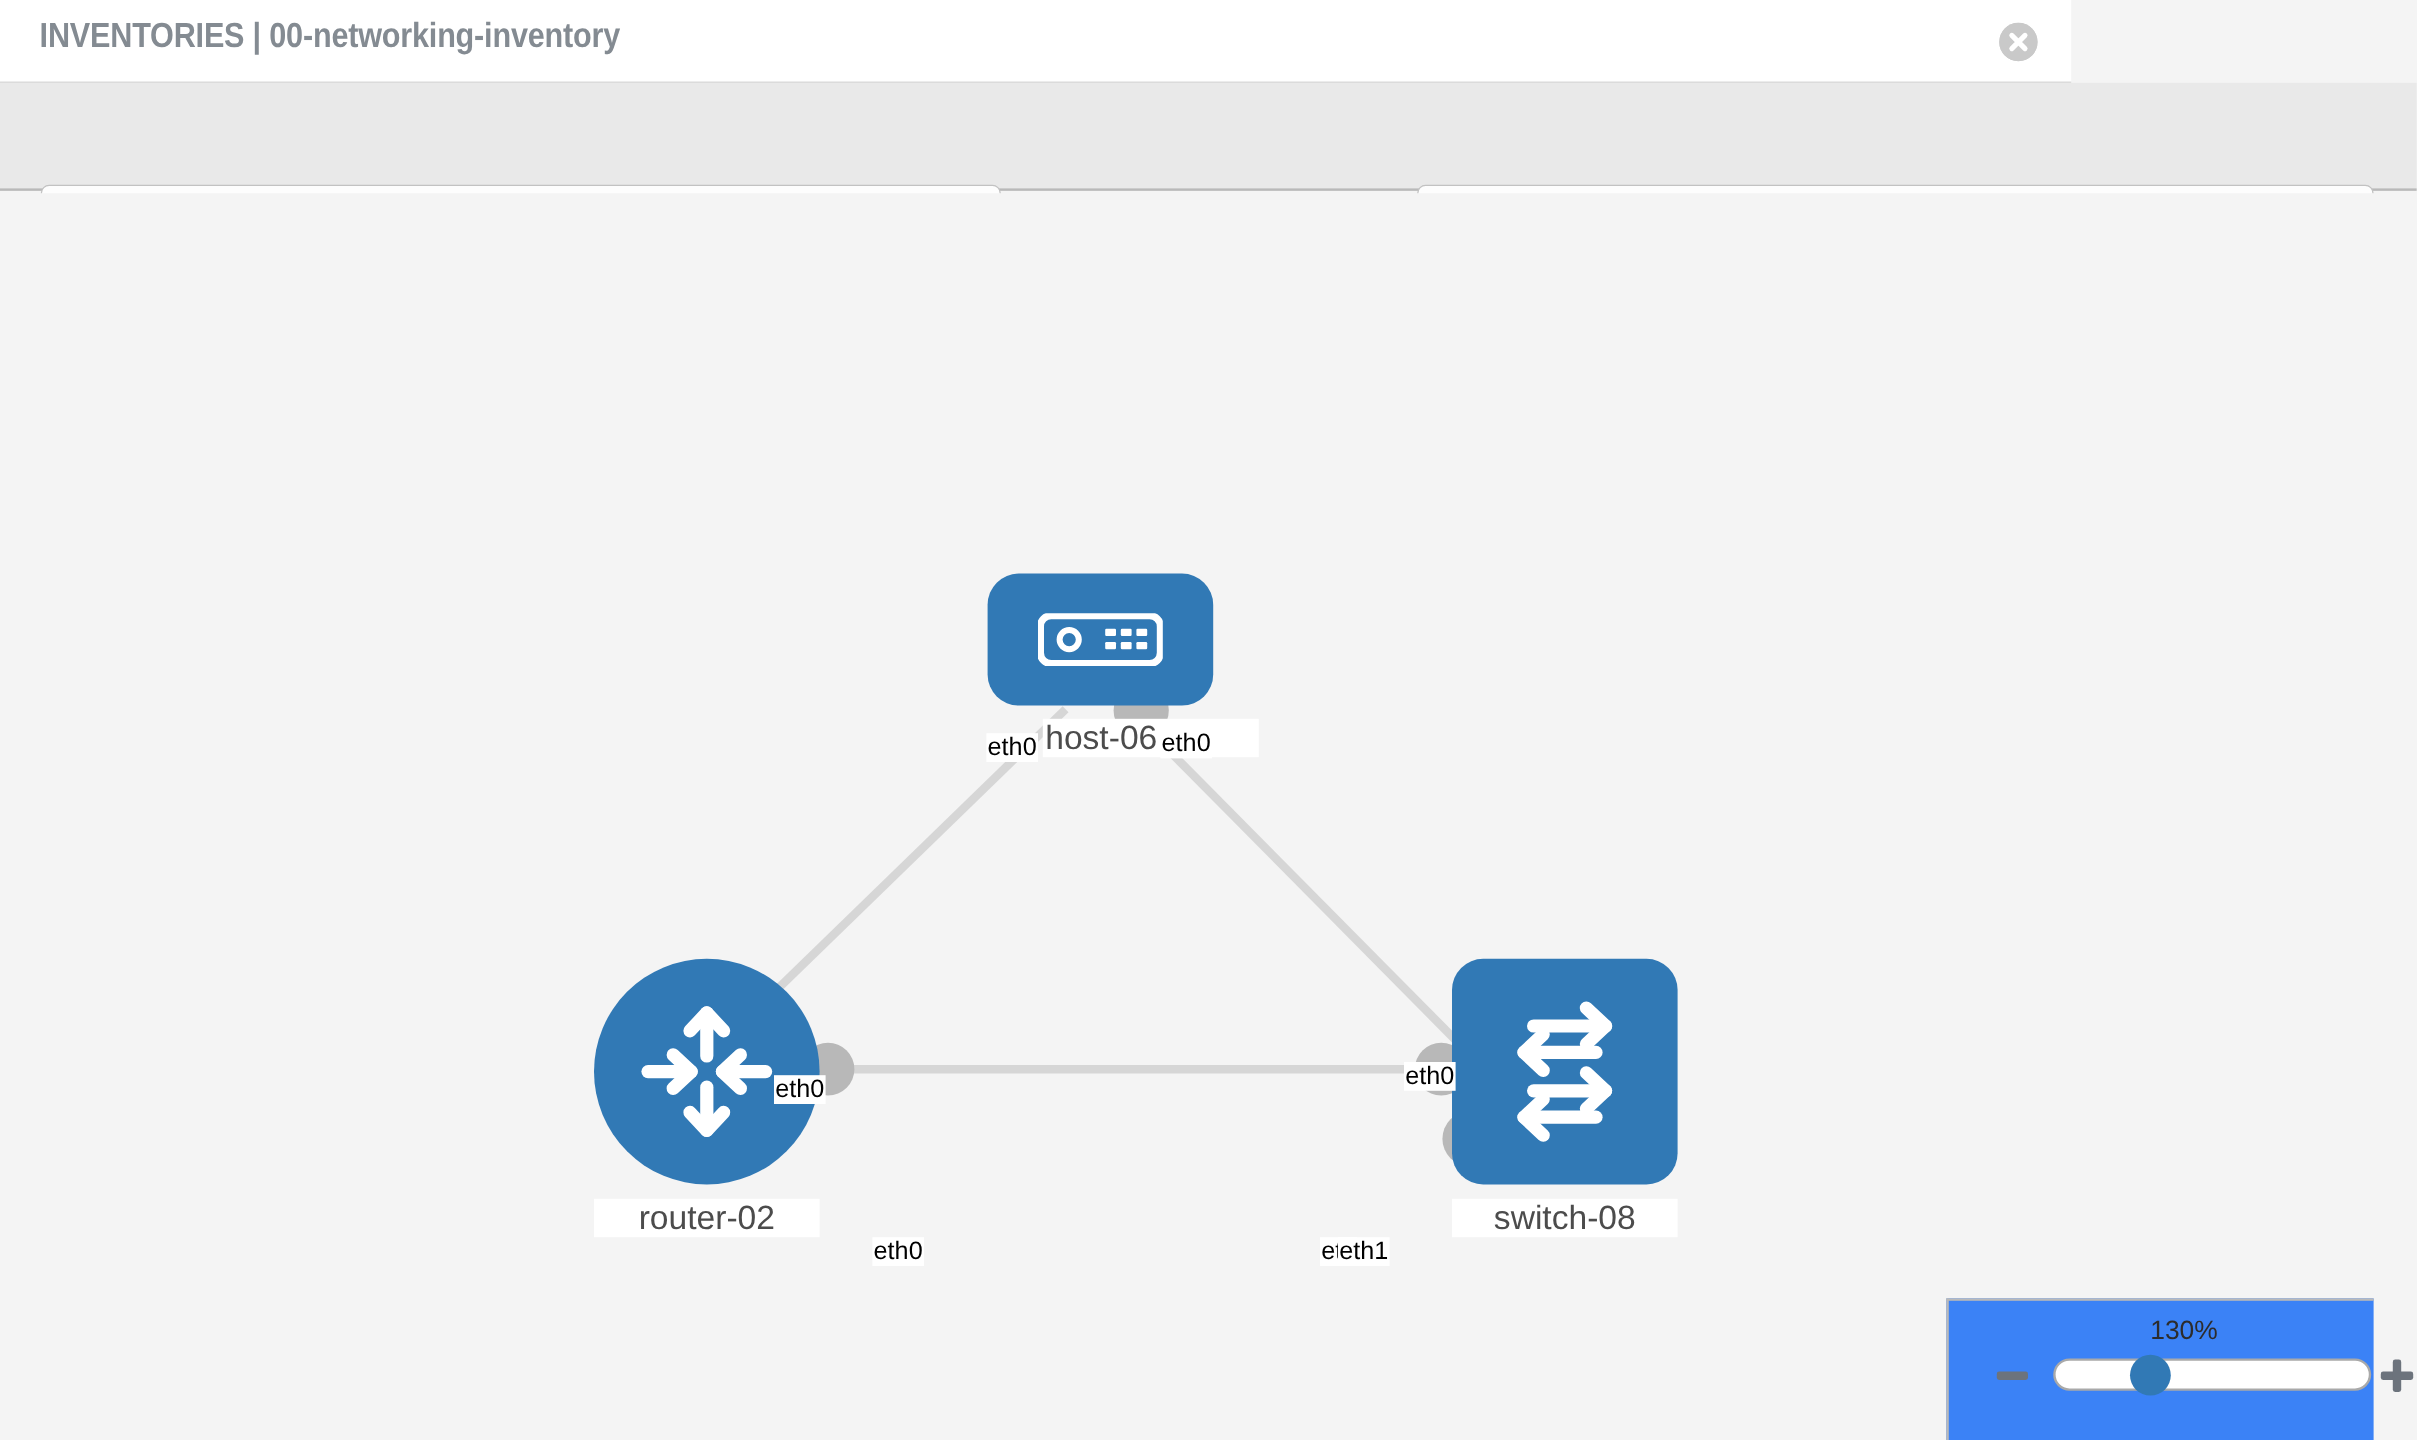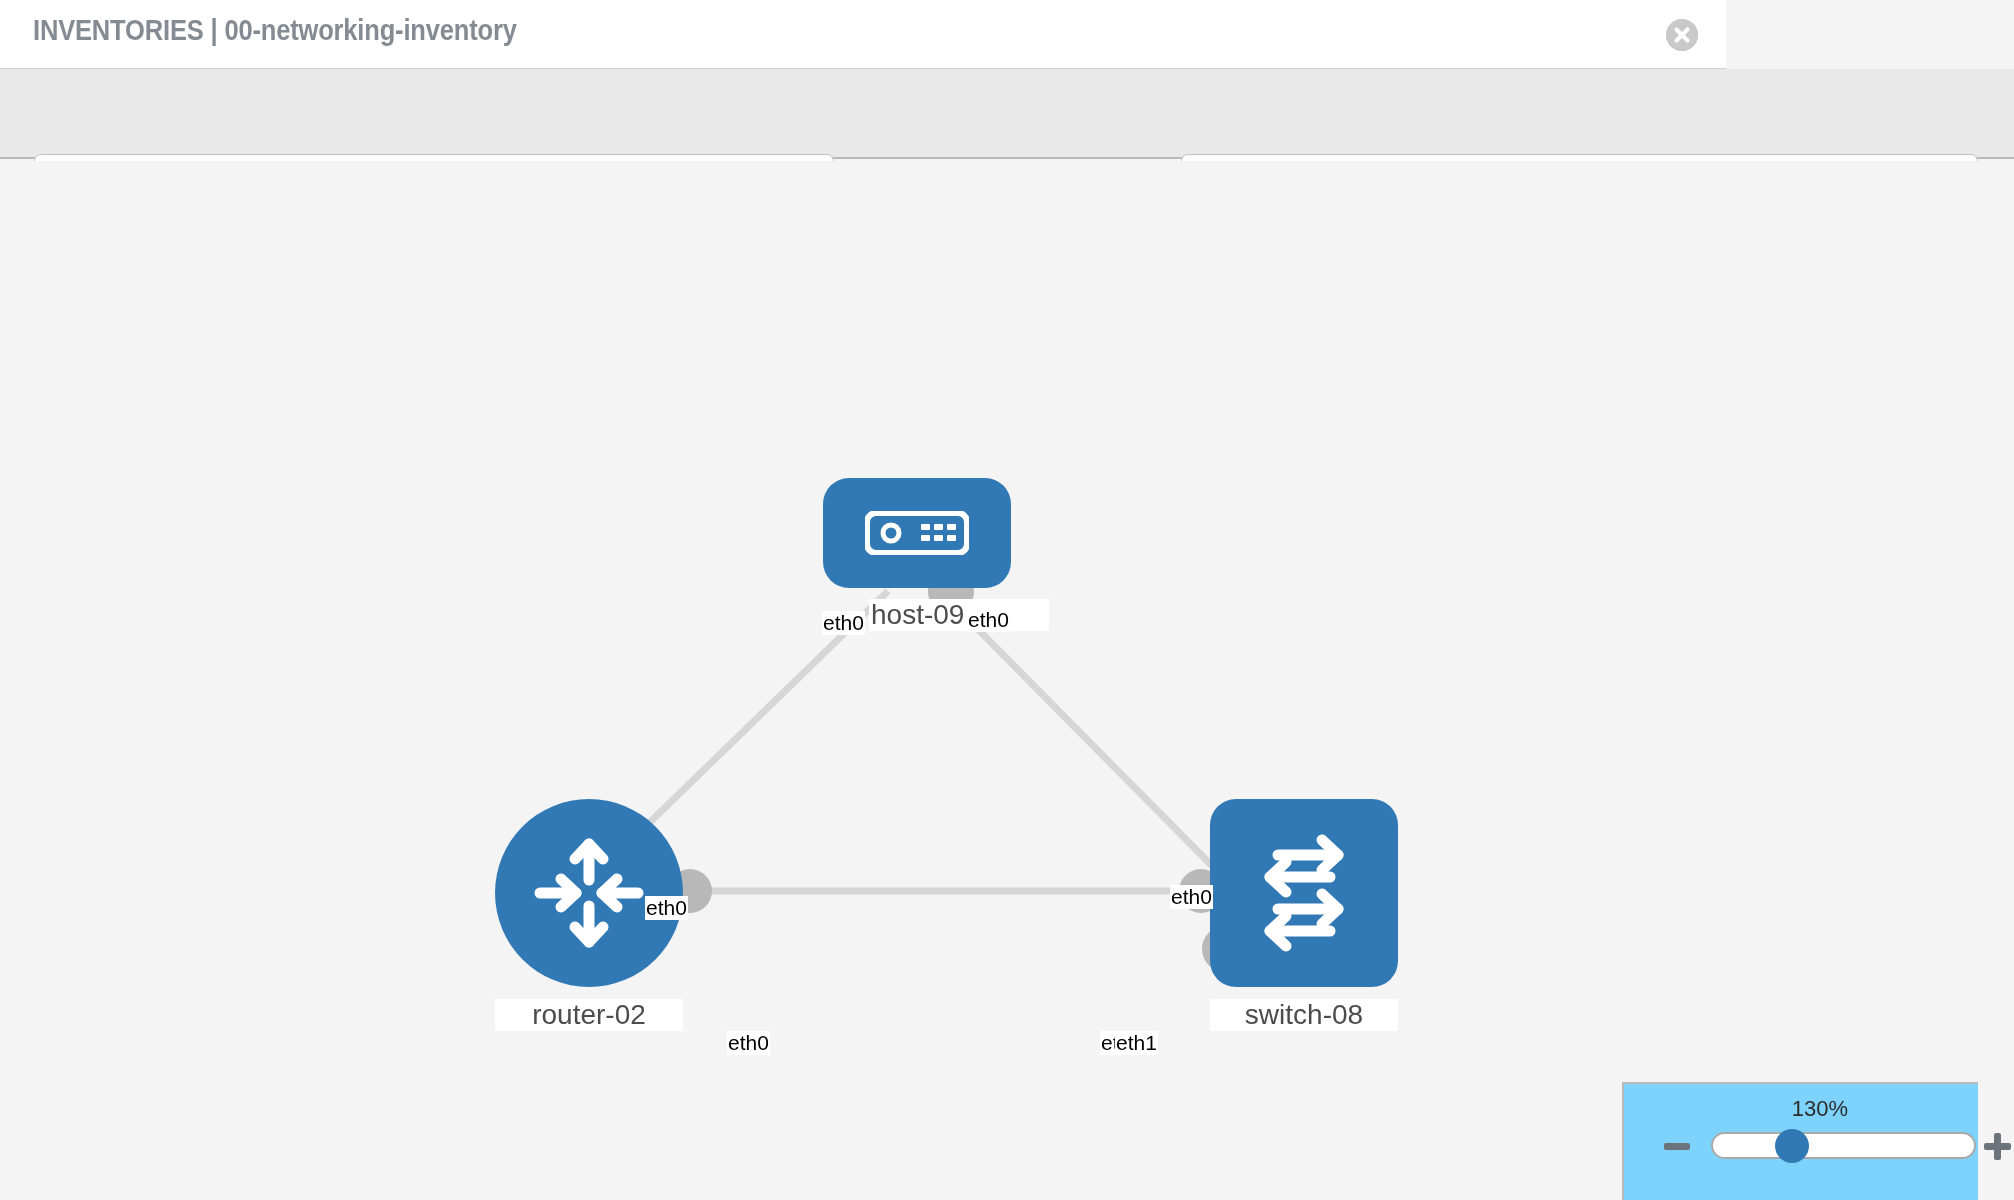--- a/index.html
+++ b/index.html
@@ -127,21 +127,21 @@
   .handle {
     position: absolute;
     background: #b8b8b8;
     border-radius: 50%;
   }
 
   
   .zoom-panel {
     position: absolute; left: 1622px; top: 1082px;
     width: 356px; height: 118px;
-    background: #7dd3fc;
+    background: #3b82f6;
     border-top: 2px solid #b9b9b9;
     border-left: 2px solid #b9b9b9;
   }
   .zoom-value {
     position: absolute; left: 0; top: 12px; width: 392px;
     text-align: center;
     font-size: 22px; color: #2c2c2c;
   }
   .zoom-minus {
     position: absolute; left: 40px; top: 59px;
@@ -243,21 +243,21 @@
             <rect x="56" y="13" width="9" height="6" rx="1"></rect>
             <rect x="69" y="13" width="9" height="6" rx="1"></rect>
             <rect x="82" y="13" width="9" height="6" rx="1"></rect>
             <rect x="56" y="24" width="9" height="6" rx="1"></rect>
             <rect x="69" y="24" width="9" height="6" rx="1"></rect>
             <rect x="82" y="24" width="9" height="6" rx="1"></rect>
           </g>
         </svg>
       </div>
     </div>
-    <div class="node-label" style="left:869px; top:438px; width:180px; text-align:left;">host-09</div>
+    <div class="node-label" style="left:869px; top:438px; width:180px; text-align:left;">host-06</div>
 
     <div class="node" style="left:495px; top:638px; width:188px; height:188px;">
       <div class="node-shape circle" style="width:188px; height:188px;">
         <svg width="118" height="118" viewBox="0 0 118 118" aria-hidden="true">
           <g stroke="#ffffff" stroke-width="11" stroke-linecap="round" stroke-linejoin="round" fill="none">
 
             <path d="M59 10 V46"></path>
             <path d="M45 25 L59 10 L73 25"></path>
 
             <path d="M59 108 V72"></path>

